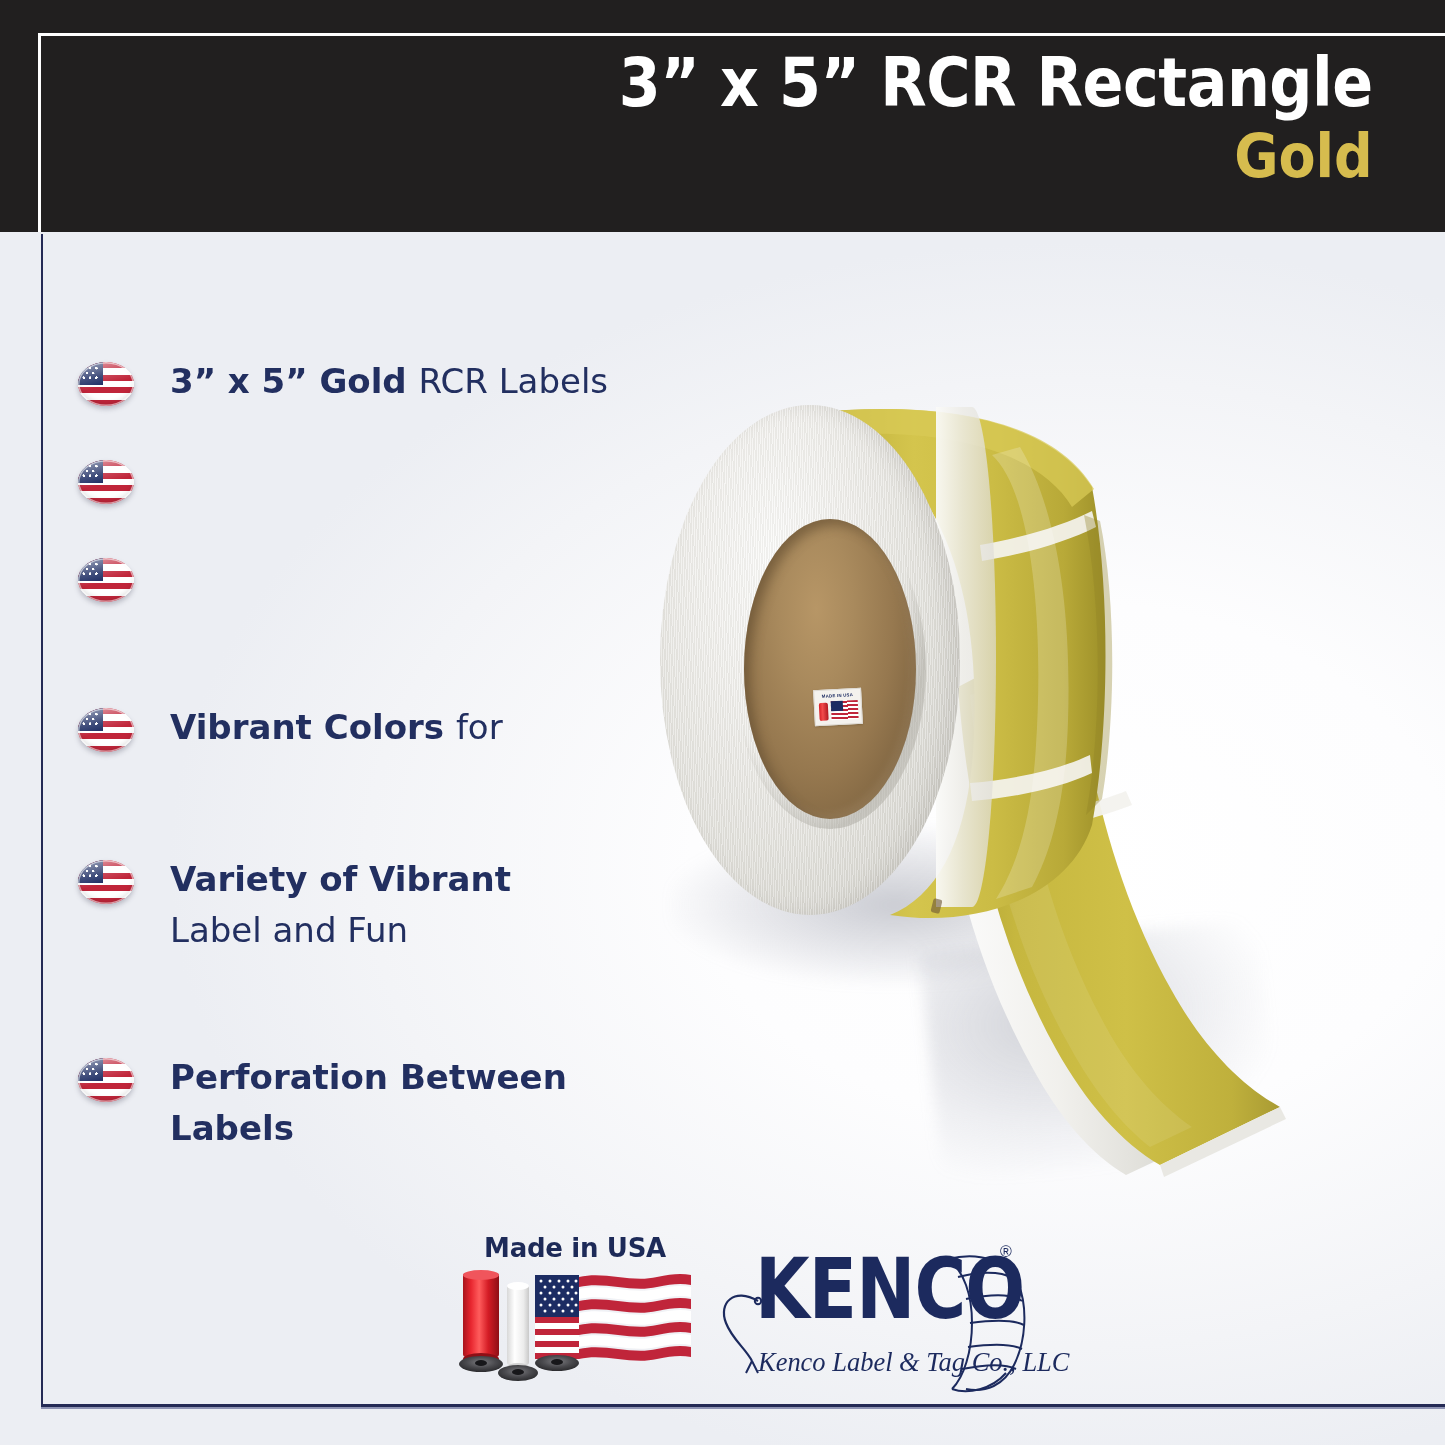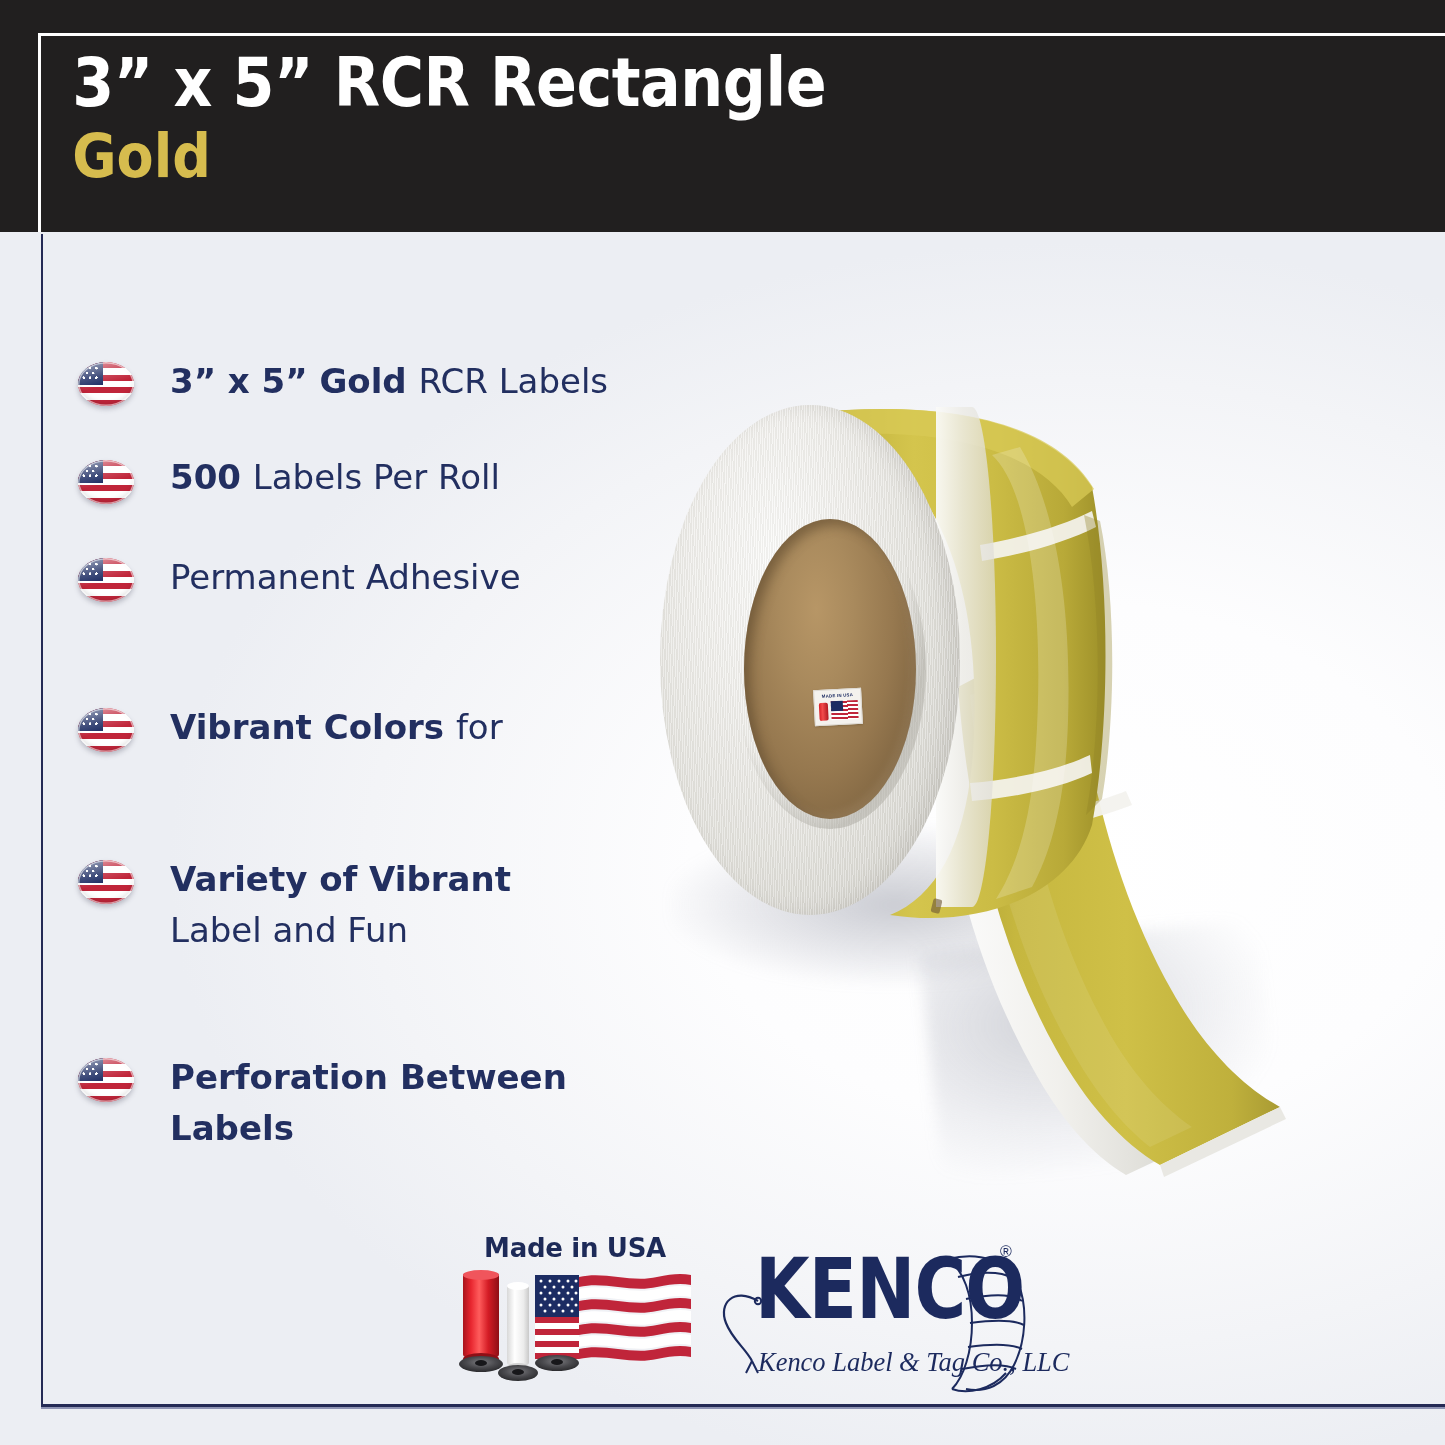--- a/index.html
+++ b/index.html
@@ -17,21 +17,21 @@
   .header {
     position:absolute; left:0; top:0; width:1445px; height:232px;
     background:#211f1f;
   }
   .header-inner {
     position:absolute; left:38px; top:33px; right:-4px; bottom:-4px;
     border-top:3px solid #ffffff;
     border-left:3px solid #ffffff;
   }
   .title-block {
-    position:absolute; left:0; right:0; top:46px; text-align:left;
+    position:absolute; left:0; right:0; top:46px; text-align:right;
   }
   .title-main {
     font-family:"DejaVu Sans", sans-serif;
     font-weight:bold;
     font-size:67px;
     line-height:74px;
     color:#ffffff;
     letter-spacing:-0.5px;
     transform:scaleX(0.90);
     white-space:nowrap;
@@ -282,42 +282,38 @@
             <i></i>
             <i></i>
             <i></i>
             <i></i>
             <i></i>
           </span>
         <span class="flag-canton"></span>
         <span class="flag-gloss"></span>
         <span class="flag-rim"></span>
       </span>
-      <div class="bullet-text">
-        <span class="ln"><b>500 </b><span>Labels Per Roll</span></span>
-      </div>
     </div>
 
     <div class="bullet" style="height:150px;">
       <span class="flag-badge" style="top:6px;">
         <span class="flag-stripes">
             <i></i>
             <i></i>
             <i></i>
             <i></i>
             <i></i>
             <i></i>
             <i></i>
           </span>
         <span class="flag-canton"></span>
         <span class="flag-gloss"></span>
         <span class="flag-rim"></span>
       </span>
       <div class="bullet-text">
-        <span class="ln">Permanent Adhesive</span>
       </div>
     </div>
 
     <div class="bullet" style="height:152px;">
       <span class="flag-badge" style="top:6px;">
         <span class="flag-stripes">
             <i></i>
             <i></i>
             <i></i>
             <i></i>

